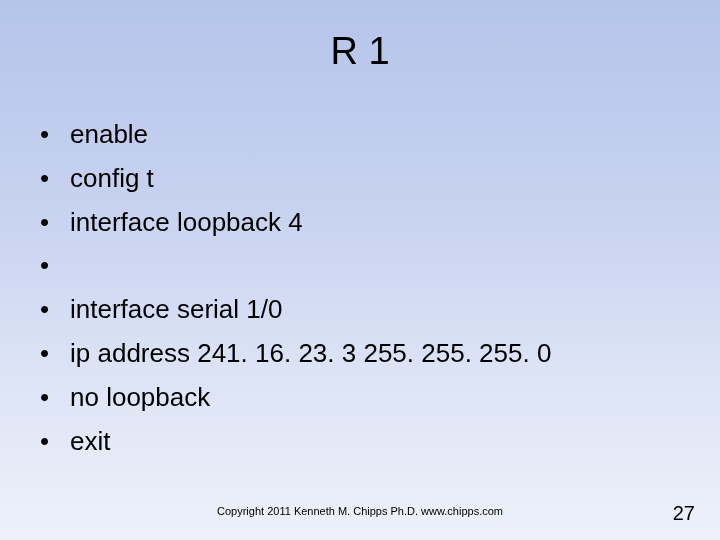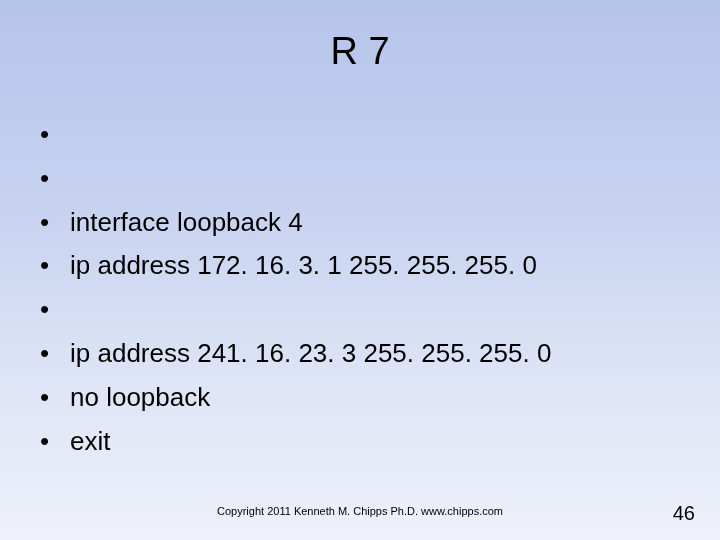--- a/index.html
+++ b/index.html
@@ -52,48 +52,50 @@
       position: absolute;
       bottom: 15px;
       right: 25px;
       font-size: 20px;
       color: #000;
     }
   </style>
 </head>
 <body>
 
-<h1 class="title">R 7</h1>
+<h1 class="title">R 1</h1>
 
 <div class="bullet-list">
   <div class="bullet-item">
     <span class="bullet">•</span>
+    <span class="bullet-text">enable</span>
   </div>
   <div class="bullet-item">
     <span class="bullet">•</span>
+    <span class="bullet-text">config t</span>
   </div>
   <div class="bullet-item">
     <span class="bullet">•</span>
     <span class="bullet-text">interface loopback 4</span>
   </div>
   <div class="bullet-item">
     <span class="bullet">•</span>
-    <span class="bullet-text">ip address 172. 16. 3. 1 255. 255. 255. 0</span>
   </div>
   <div class="bullet-item">
     <span class="bullet">•</span>
+    <span class="bullet-text">interface serial 1/0</span>
   </div>
   <div class="bullet-item">
     <span class="bullet">•</span>
     <span class="bullet-text">ip address 241. 16. 23. 3 255. 255. 255. 0</span>
   </div>
   <div class="bullet-item">
     <span class="bullet">•</span>
     <span class="bullet-text">no loopback</span>
   </div>
   <div class="bullet-item">
     <span class="bullet">•</span>
     <span class="bullet-text">exit</span>
   </div>
 </div>
 
 <div class="footer-copy">Copyright 2011 Kenneth M. Chipps Ph.D. www.chipps.com</div>
-<div class="page-num">46</div>
+<div class="page-num">27</div>
 
 </body></html>

